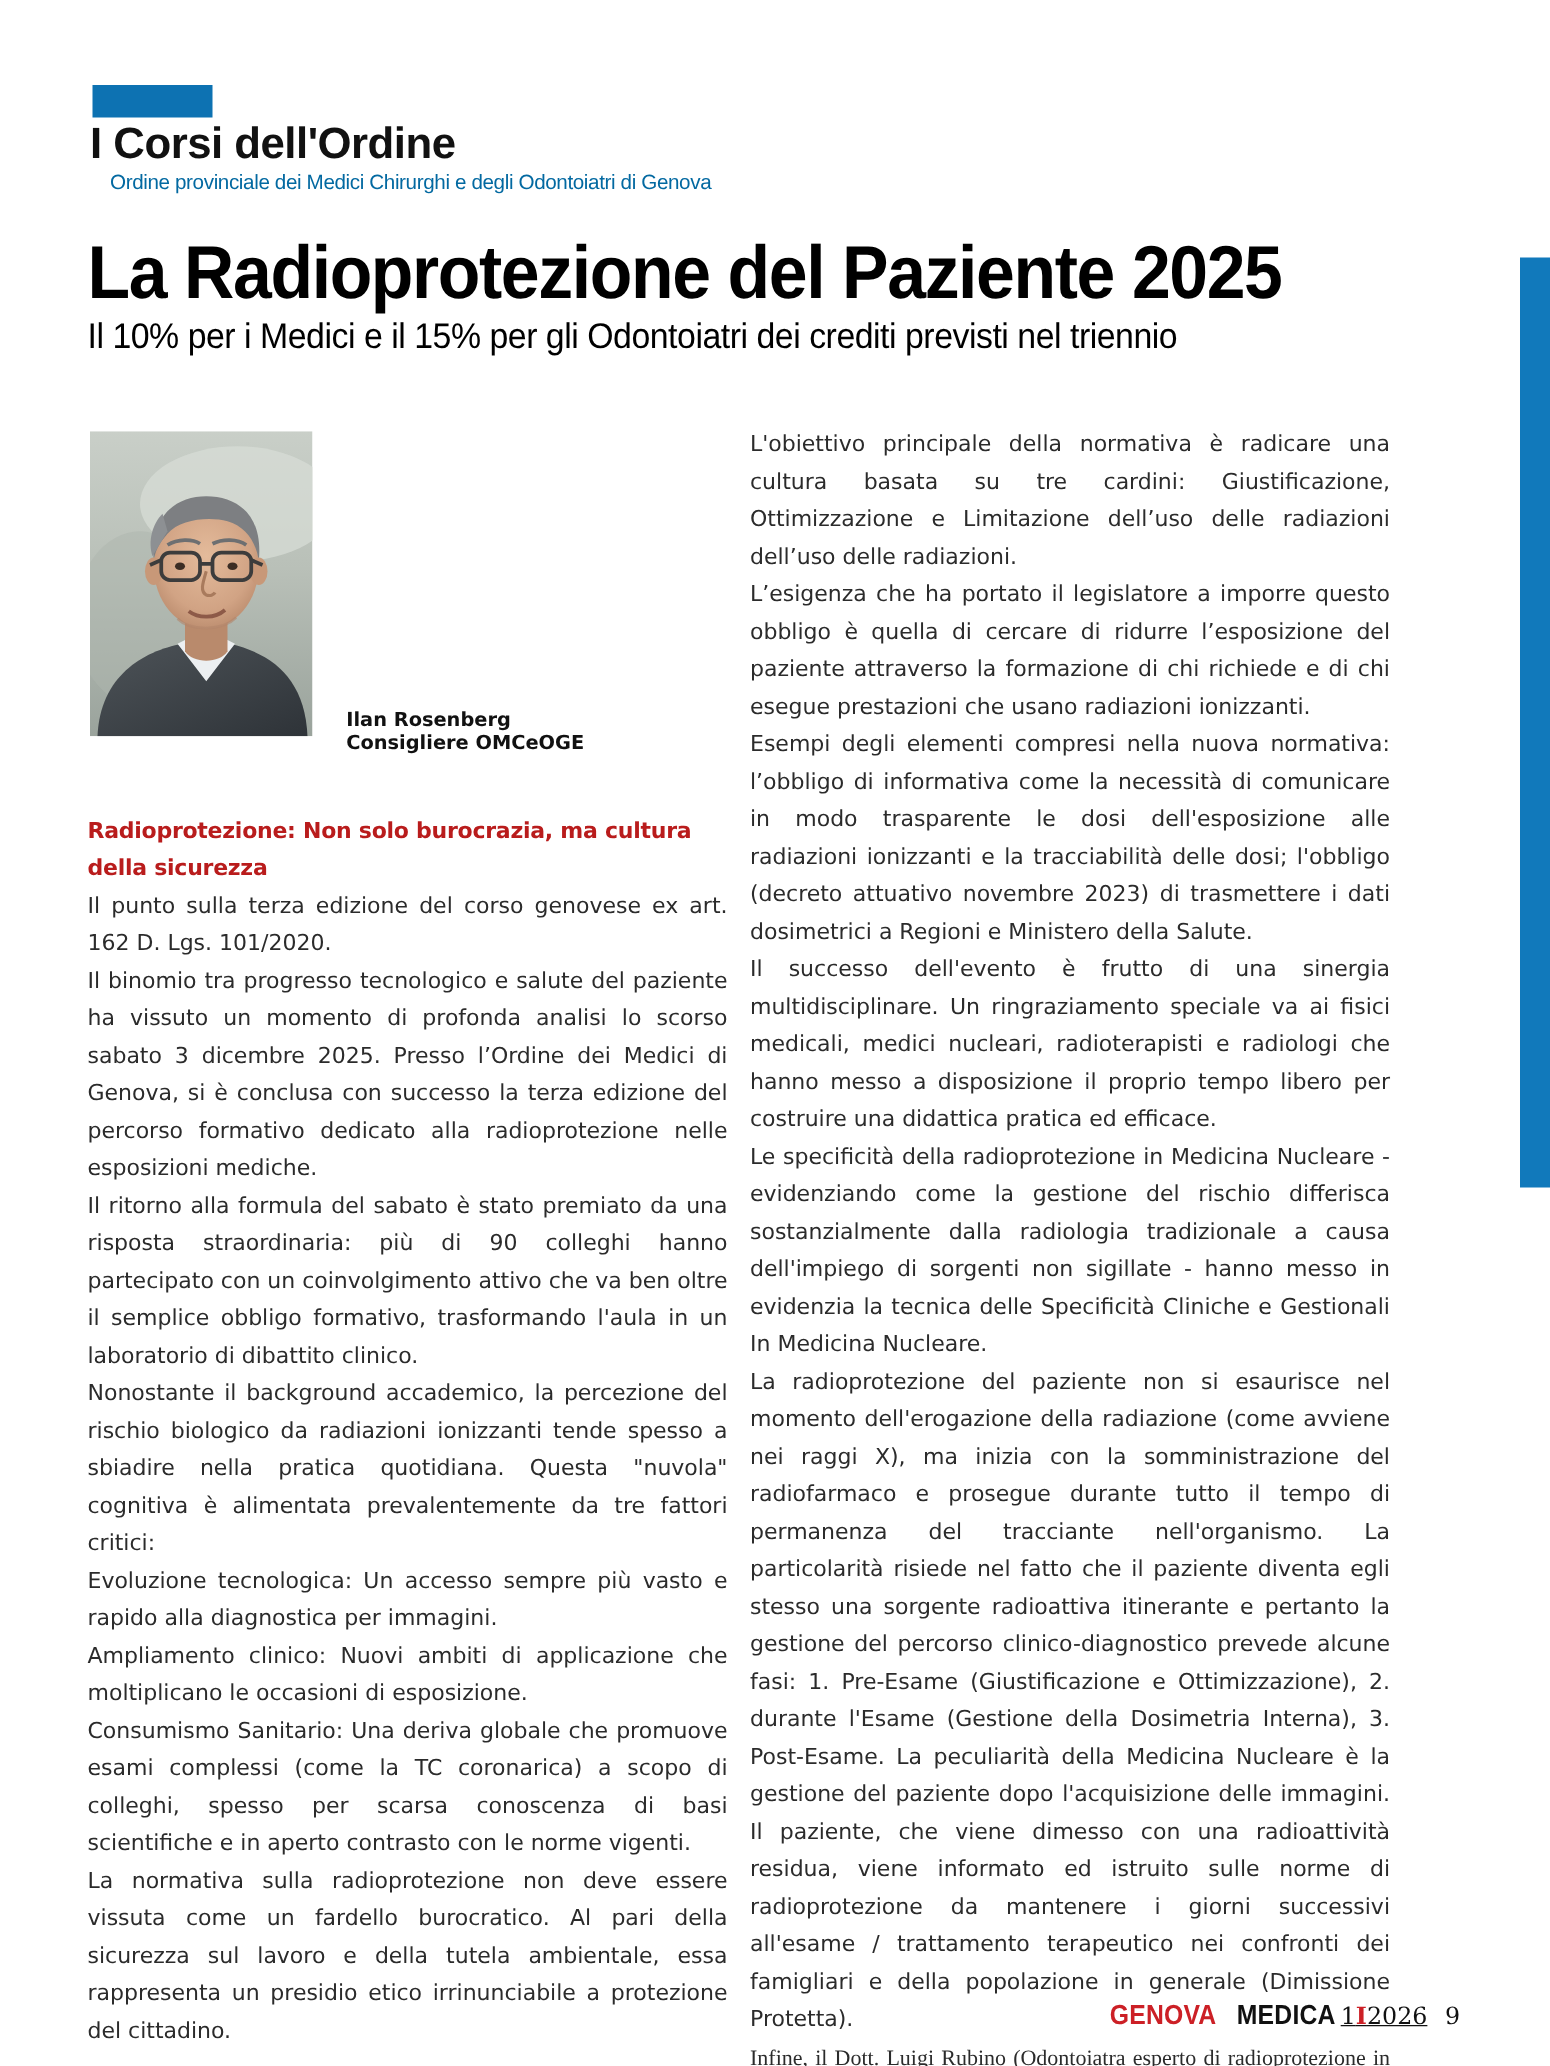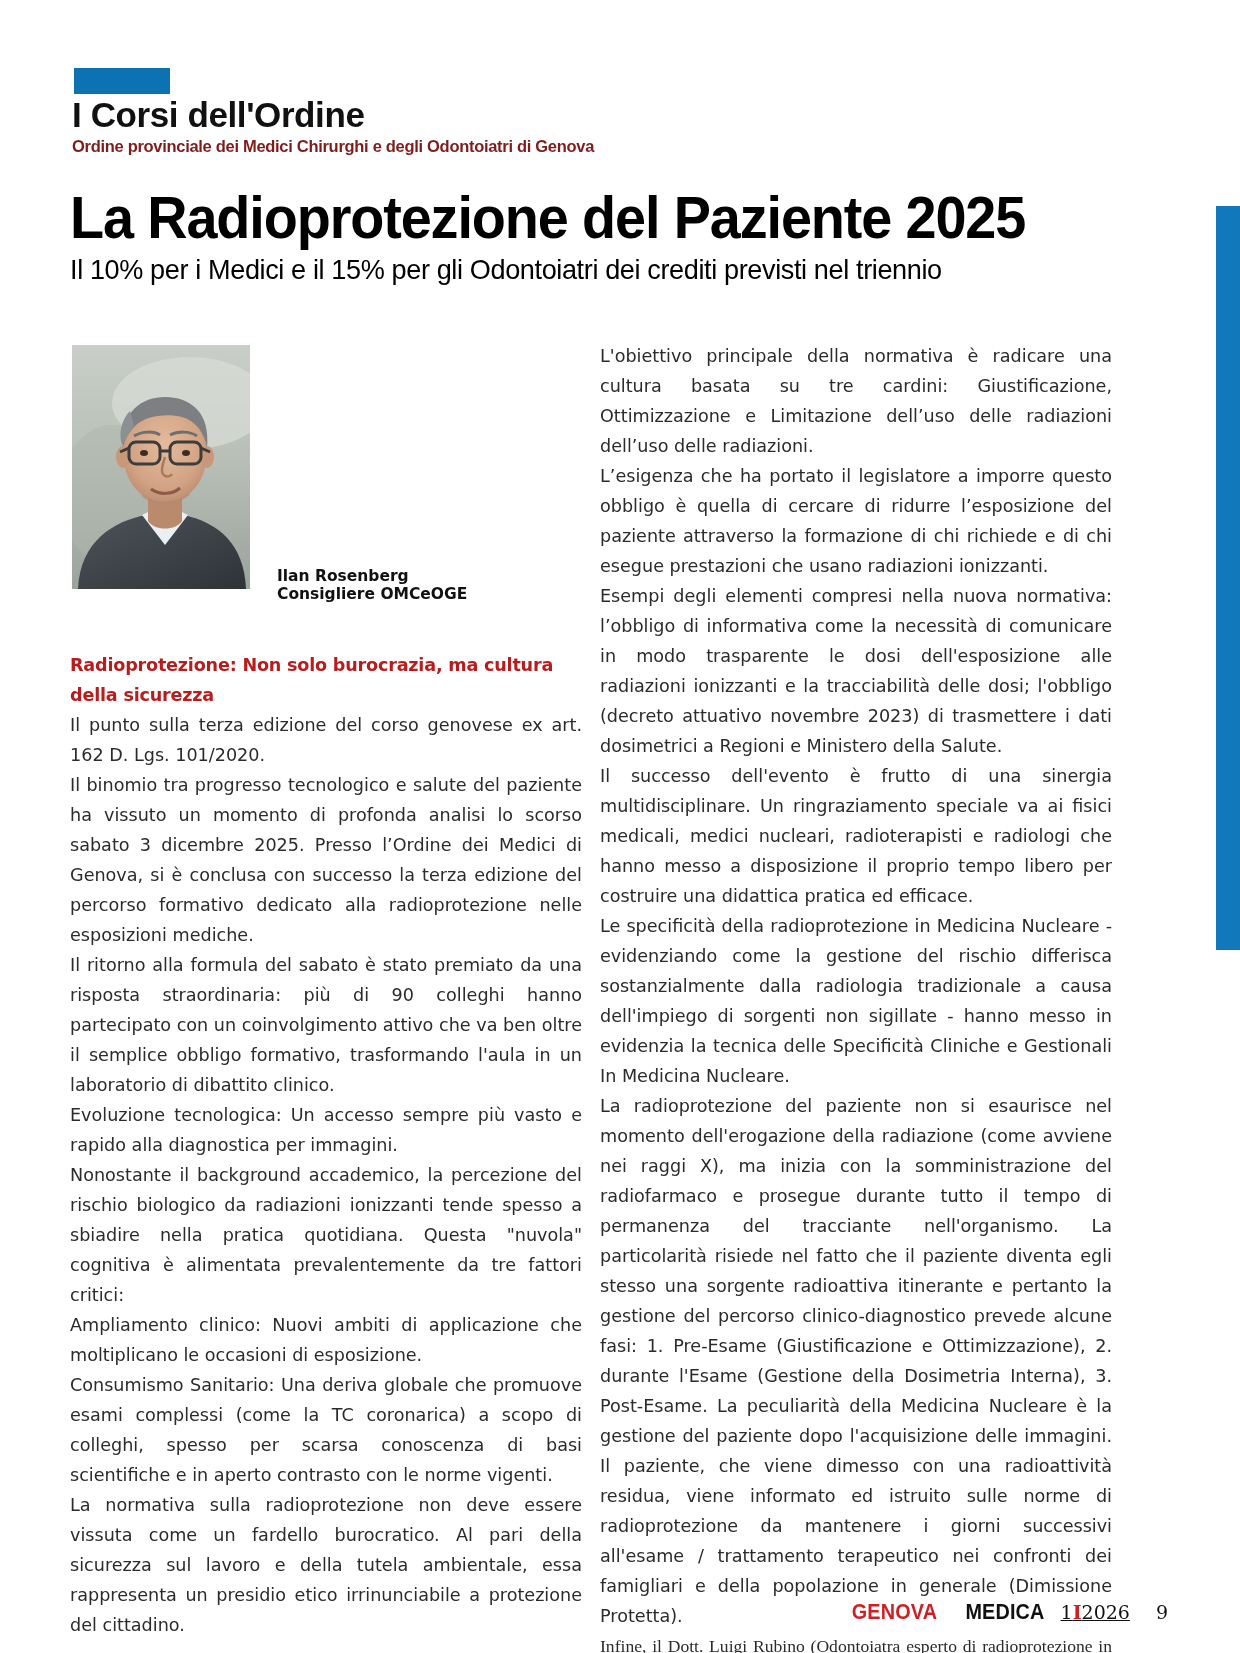--- a/index.html
+++ b/index.html
@@ -43,26 +43,26 @@
   .masthead h1 {
     margin: 0;
     font-family: "Liberation Sans", sans-serif;
     font-weight: bold;
     font-size: 35px;
     letter-spacing: -0.4px;
     color: #111111;
     line-height: 1.05;
   }
   .masthead .sub {
-    margin: 3px 0 0 0;
+    margin: 3px 0 0 16px;
     font-family: "Liberation Sans", sans-serif;
-    font-weight: bold;
+    font-weight: normal;
     font-size: 16.5px;
     letter-spacing: -0.3px;
-    color: #7f1d1d;
+    color: #0369a1;
   }
 
   
   .title-block {
     position: absolute;
     left: 70px;
     top: 188px;
     width: 1070px;
   }
   .title-block .title {
@@ -154,21 +154,21 @@
   }
   .caption .role { font-weight: bold; }
 
   
   .footer {
     position: absolute;
     right: 72px;
     bottom: 28px;
     display: flex;
     align-items: baseline;
-    gap: 12px;
+    gap: 0px;
     font-family: "Liberation Sans Narrow", "Liberation Sans", sans-serif;
     text-align: right;
   }
   .footer .genova {
     color: #cc2026;
     font-weight: bold;
     font-size: 22px;
     letter-spacing: 0.2px;
     transform: scaleX(0.9);
     transform-origin: right baseline;
@@ -274,22 +274,22 @@
 <div class="caption">
   <div>Ilan Rosenberg</div>
   <div class="role">Consigliere OMCeOGE</div>
 </div>
 
 <div class="col col-left">
   <p class="sec">Radioprotezione: Non solo burocrazia, ma cultura della sicurezza</p>
   <p class="just">Il punto sulla terza edizione del corso genovese ex art. 162 D. Lgs. 101/2020.</p>
   <p class="just">Il binomio tra progresso tecnologico e salute del paziente ha vissuto un momento di profonda analisi lo scorso sabato 3 dicembre 2025. Presso l’Ordine dei Medici di Genova, si è conclusa con successo la terza edizione del percorso formativo dedicato alla radioprotezione nelle esposizioni mediche.</p>
   <p class="just">Il ritorno alla formula del sabato è stato premiato da una risposta straordinaria: più di 90 colleghi hanno partecipato con un coinvolgimento attivo che va ben oltre il semplice obbligo formativo, trasformando l'aula in un laboratorio di dibattito clinico.</p>
+  <p class="just">Nonostante il background accademico, la percezione del rischio biologico da radiazioni ionizzanti tende spesso a sbiadire nella pratica quotidiana. Questa "nuvola" cognitiva è alimentata prevalentemente da tre fattori critici:</p>
   <p class="just">Evoluzione tecnologica: Un accesso sempre più vasto e rapido alla diagnostica per immagini.</p>
-  <p class="just">Nonostante il background accademico, la percezione del rischio biologico da radiazioni ionizzanti tende spesso a sbiadire nella pratica quotidiana. Questa "nuvola" cognitiva è alimentata prevalentemente da tre fattori critici:</p>
   <p class="just">Ampliamento clinico: Nuovi ambiti di applicazione che moltiplicano le occasioni di esposizione.</p>
   <p class="just">Consumismo Sanitario: Una deriva globale che promuove esami complessi (come la TC coronarica) a scopo di colleghi, spesso per scarsa conoscenza di basi scientifiche e in aperto contrasto con le norme vigenti.</p>
   <p class="just">La normativa sulla radioprotezione non deve essere vissuta come un fardello burocratico. Al pari della sicurezza sul lavoro e della tutela ambientale, essa rappresenta un presidio etico irrinunciabile a protezione del cittadino.</p>
   <p class="sec spacer-before">Appropriatezza e novità legislative</p>
 </div>
 
 <div class="col col-right">
   <p class="just">L'obiettivo principale della normativa è radicare una cultura basata su tre cardini: Giustificazione, Ottimizzazione e Limitazione dell’uso delle radiazioni dell’uso delle radiazioni.</p>
   <p class="just">L’esigenza che ha portato il legislatore a imporre questo obbligo è quella di cercare di ridurre l’esposizione del paziente attraverso la formazione di chi richiede e di chi esegue prestazioni che usano radiazioni ionizzanti.</p>
   <p class="just">Esempi degli elementi compresi nella nuova normativa: l’obbligo di informativa come la necessità di comunicare in modo trasparente le dosi dell'esposizione alle radiazioni ionizzanti e la tracciabilità delle dosi; l'obbligo (decreto attuativo novembre 2023) di trasmettere i dati dosimetrici a Regioni e Ministero della Salute.</p>

